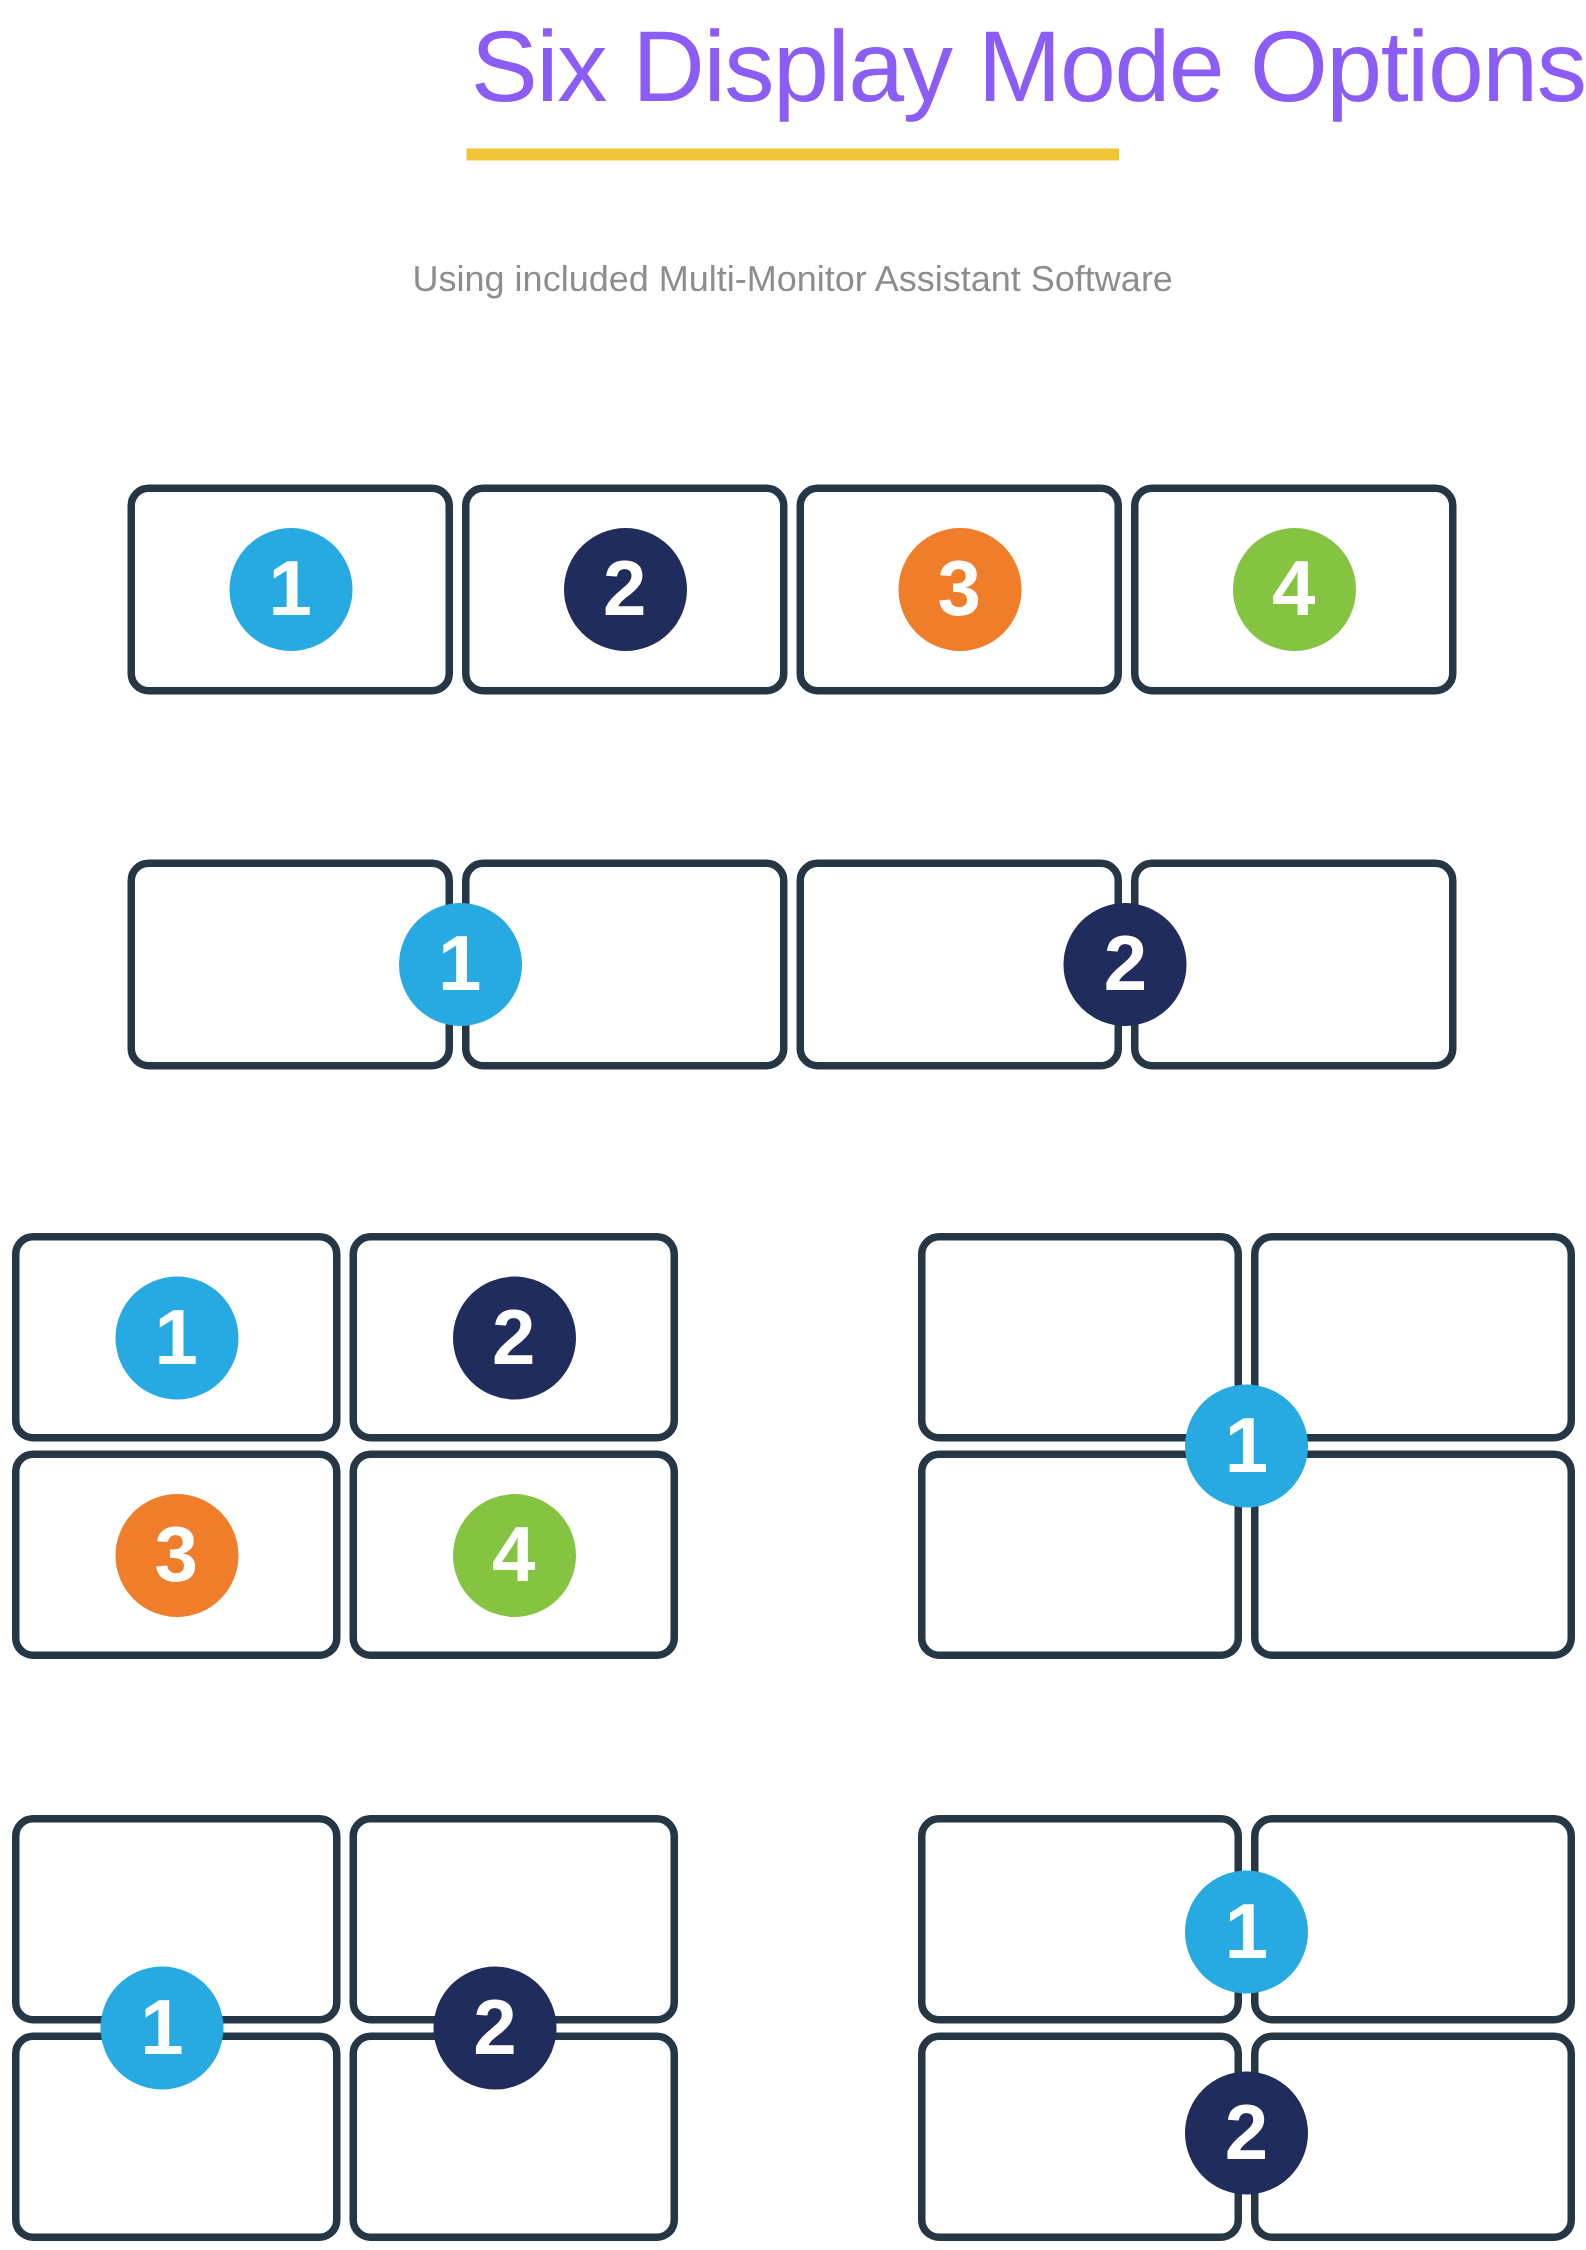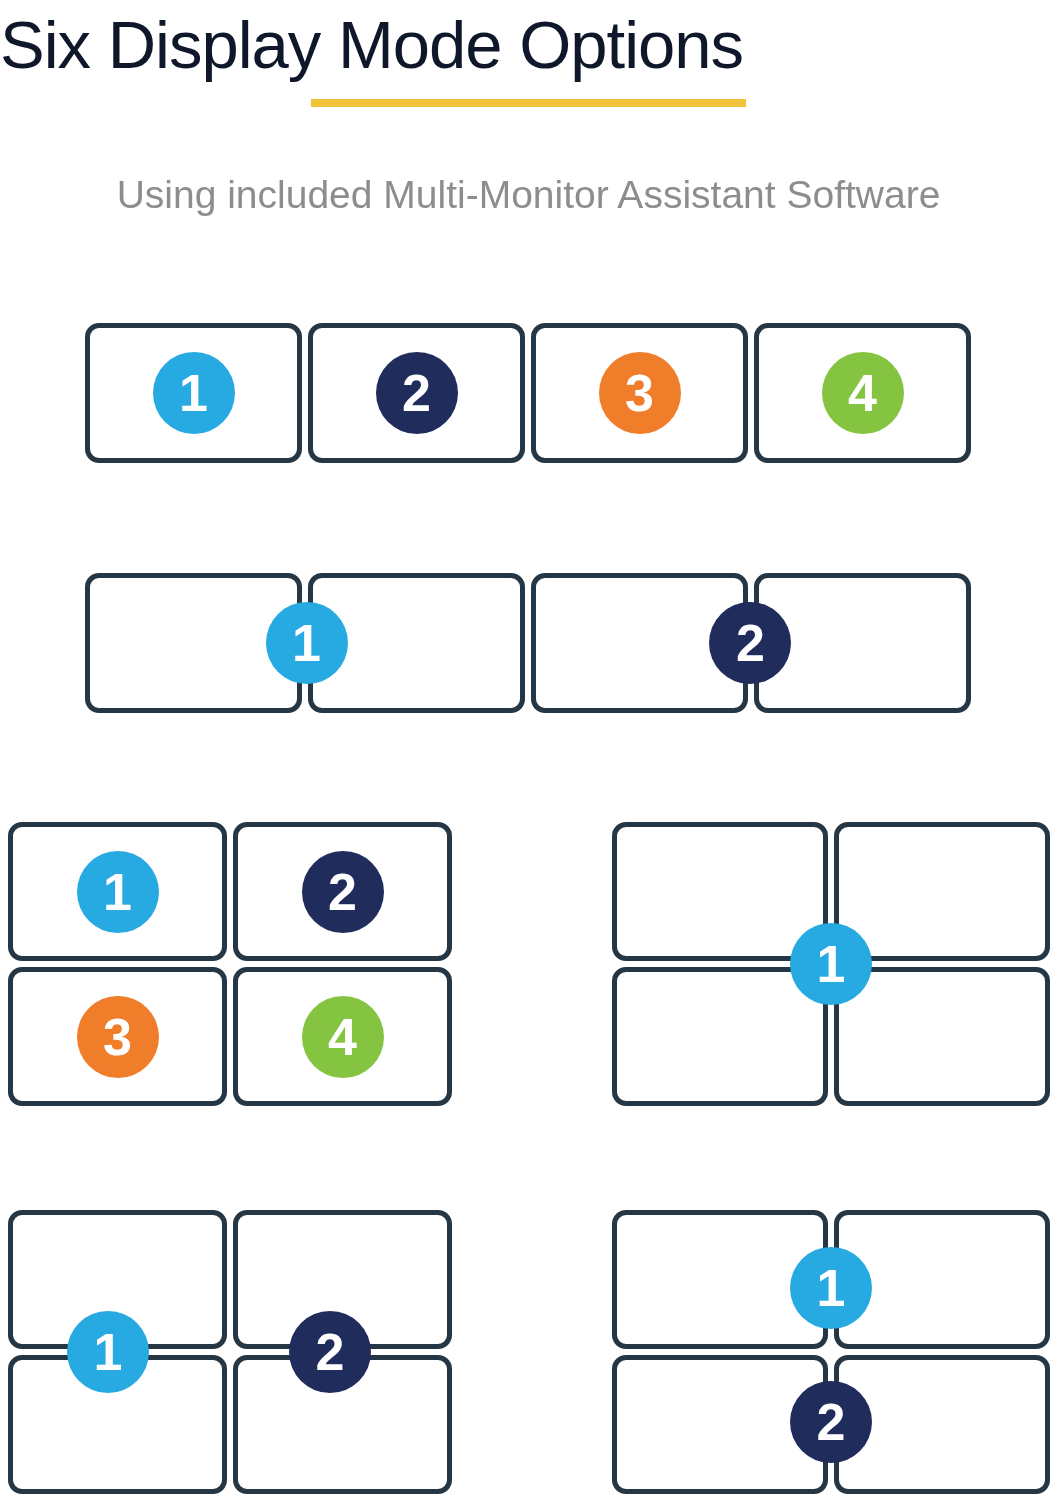--- a/index.html
+++ b/index.html
@@ -6,35 +6,35 @@
   .page{
     position:relative;
     width:1057px;height:1500px;
     background:#ffffff;
     font-family:"Liberation Sans", sans-serif;
     overflow:hidden;
   }
   
   .title{
     margin:0;padding-top:6px;
-    text-align:left;
+    text-align:right;
     font-size:67px;
     font-weight:300;
     letter-spacing:-1px;
-    color:#0f172a;
+    color:#8b5cf6;
   }
   .rule{
     width:435px;height:8px;
     margin:16px auto 0;
     background:#F2C43A; 
   }
   .subtitle{
     margin:66px 0 0;
     text-align:center;
-    font-size:39px;
+    font-size:24px;
     font-weight:300;
     color:#8d8d8d;
   }
   
   .config{position:absolute;display:grid;}
   .config-1{left:85px; top:323px; width:886px;height:140px;grid-template-columns:repeat(4,1fr);gap:6px;}
   .config-2{left:85px; top:573px; width:886px;height:140px;grid-template-columns:repeat(4,1fr);gap:6px;}
   .config-3{left:8px;  top:822px; width:444px;height:284px;grid-template-rows:1fr 1fr;grid-template-columns:1fr 1fr;gap:6px;}
   .config-4{left:612px;top:822px; width:438px;height:284px;grid-template-rows:1fr 1fr;grid-template-columns:1fr 1fr;gap:6px;}
   .config-5{left:8px;  top:1210px;width:444px;height:284px;grid-template-rows:1fr 1fr;grid-template-columns:1fr 1fr;gap:6px;}

